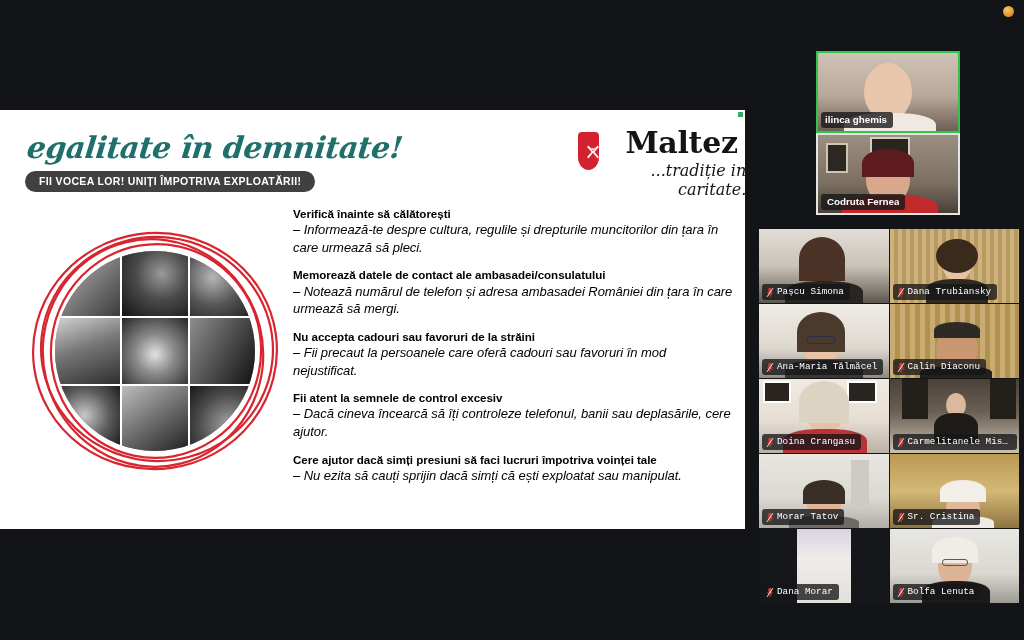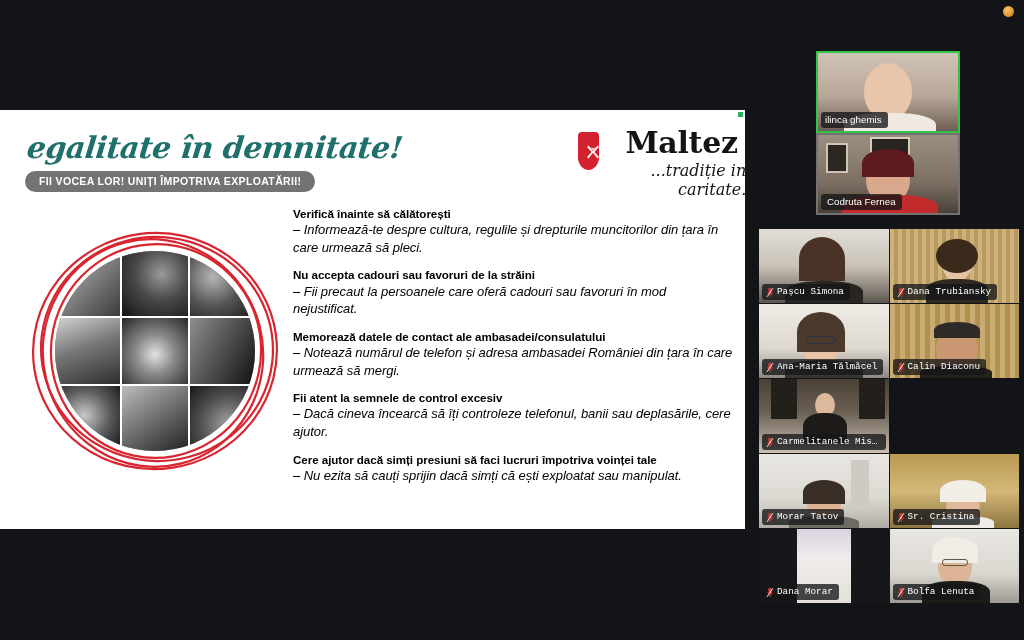--- a/index.html
+++ b/index.html
@@ -35,21 +35,21 @@
     position: absolute; left: 27px; top: 20px;
     font-family: "DejaVu Serif", serif;
     font-style: italic; font-weight: 700;
     font-size: 30px; letter-spacing: -0.5px;
     color: #1f6f6b;
     transform: skewX(-6deg);
     white-space: nowrap;
   }
   .pill {
     position: absolute; left: 25px; top: 61px;
-    background: #737373;
+    background: #404040;
     color: #ffffff;
     border-radius: 12px;
     padding: 4px 14px 5px 14px;
     font-size: 10.5px; font-weight: 700;
     letter-spacing: 0.35px;
     white-space: nowrap;
   }
 
   
   .logo { position: absolute; left: 578px; top: 18px; display: flex; align-items: flex-start; }
@@ -106,27 +106,27 @@
   .blk-h {
     font-size: 11.6px; font-weight: 700; line-height: 1.32;
     letter-spacing: -0.05px;
   }
   .blk-b {
     font-size: 13px; font-style: italic; line-height: 1.35;
     letter-spacing: -0.05px;
   }
 
   
-  .vid-top { position: absolute; left: 816px; top: 51px; width: 144px; }
+  .vid-top { position: absolute; left: 816px; top: 51px; width: 144px; font-weight: bold; }
   .tile-lg {
     position: relative; width: 144px; height: 82px;
     overflow: hidden; background: #3a3a3a;
   }
   .tile-lg.speaking { border: 2px solid #35c44a; }
-  .tile-lg.outlined { border: 2px solid #737373; }
+  .tile-lg.outlined { border: 2px solid #e5e5e5; }
   .tile-lg + .tile-lg { margin-top: 0px; }
 
   .grid-wrap {
     position: absolute; left: 759px; top: 229px;
     width: 260px; height: 370px; font-family: Liberation Mono, monospace;
   }
   .grow { display: flex; width: 260px; height: 74px; gap: 1px; margin-bottom: 1px; }
   .gcell { position: relative; width: 129.5px; height: 74px; overflow: hidden; background: #2a2a2a; }
 
   
@@ -216,26 +216,26 @@
           </div>
       </div>
     </div>
 
     <div class="body-txt">
       <div class="blk">
         <div class="blk-h">Verifică înainte să călătorești</div>
         <div class="blk-b">– Informează-te despre cultura, regulile și drepturile muncitorilor din țara în care urmează să pleci.</div>
       </div>
       <div class="blk">
+        <div class="blk-h">Memorează datele de contact ale ambasadei/consulatului</div>
+        <div class="blk-b">– Notează numărul de telefon și adresa ambasadei României din țara în care urmează să mergi.</div>
+      </div>
+      <div class="blk">
         <div class="blk-h">Nu accepta cadouri sau favoruri de la străini</div>
         <div class="blk-b">– Fii precaut la persoanele care oferă cadouri sau favoruri în mod nejustificat.</div>
-      </div>
-      <div class="blk">
-        <div class="blk-h">Memorează datele de contact ale ambasadei/consulatului</div>
-        <div class="blk-b">– Notează numărul de telefon și adresa ambasadei României din țara în care urmează să mergi.</div>
       </div>
       <div class="blk">
         <div class="blk-h">Fii atent la semnele de control excesiv</div>
         <div class="blk-b">– Dacă cineva încearcă să îți controleze telefonul, banii sau deplasările, cere ajutor.</div>
       </div>
       <div class="blk">
         <div class="blk-h">Cere ajutor dacă simți presiuni să faci lucruri împotriva voinței tale</div>
         <div class="blk-b">– Nu ezita să cauți sprijin dacă simți că ești exploatat sau manipulat.</div>
       </div>
     </div>
@@ -331,20 +331,37 @@
             <path fill="#e53935" d="M2 6.5h1V8a2 2 0 0 0 4 0V6.5h1V8a3 3 0 0 1-2.5 2.96V13h-1v-2.04A3 3 0 0 1 2 8z"></path>
             <path stroke="#ffffff" stroke-width="1.1" d="M1.2 12.6 8.8 1.4"></path>
           </svg>
           <span>Calin Diaconu</span>
         </div>
       </div>
     </div>
 
     <div class="grow">
       <div class="gcell">
+        <div class="ph" style="background:linear-gradient(180deg,#efeae2 0%,#e6ded4 55%,#b9b0a6 100%)">
+          <div style="position:absolute;left:4px;top:2px;width:28px;height:22px;background:#2a2520;border:2px solid #fff"></div>
+          <div style="position:absolute;left:88px;top:2px;width:30px;height:22px;background:#2a2520;border:2px solid #fff"></div>
+          <div class="face" style="left:46px;top:8px;width:40px;height:46px;background:#e8c1a4"></div>
+          <div style="position:absolute;left:40px;top:2px;width:50px;height:42px;border-radius:50% 50% 0 0;background:#ddd3c2"></div>
+          <div class="shoulders" style="left:24px;top:50px;width:84px;height:26px;background:#b93436"></div>
+        </div>
+        <div class="badge">
+          <svg class="mic" viewBox="0 0 10 14">
+            <path fill="#e53935" d="M5 1a2 2 0 0 1 2 2v4a2 2 0 0 1-4 0V3a2 2 0 0 1 2-2z"></path>
+            <path fill="#e53935" d="M2 6.5h1V8a2 2 0 0 0 4 0V6.5h1V8a3 3 0 0 1-2.5 2.96V13h-1v-2.04A3 3 0 0 1 2 8z"></path>
+            <path stroke="#ffffff" stroke-width="1.1" d="M1.2 12.6 8.8 1.4"></path>
+          </svg>
+          <span>Doina Crangasu</span>
+        </div>
+      </div>
+      <div class="gcell">
         <div class="ph" style="background:linear-gradient(180deg,#4a4137 0%,#6b6054 45%,#c9c0b2 100%)">
           <div style="position:absolute;left:12px;top:0px;width:26px;height:40px;background:#231f1b"></div>
           <div style="position:absolute;left:100px;top:0px;width:26px;height:40px;background:#231f1b"></div>
           <div class="face" style="left:56px;top:14px;width:20px;height:24px;background:#dcb89c"></div>
           <div class="shoulders" style="left:44px;top:34px;width:44px;height:30px;background:#1e1b18"></div>
         </div>
         <div class="badge">
           <svg class="mic" viewBox="0 0 10 14">
             <path fill="#e53935" d="M5 1a2 2 0 0 1 2 2v4a2 2 0 0 1-4 0V3a2 2 0 0 1 2-2z"></path>
             <path fill="#e53935" d="M2 6.5h1V8a2 2 0 0 0 4 0V6.5h1V8a3 3 0 0 1-2.5 2.96V13h-1v-2.04A3 3 0 0 1 2 8z"></path>

